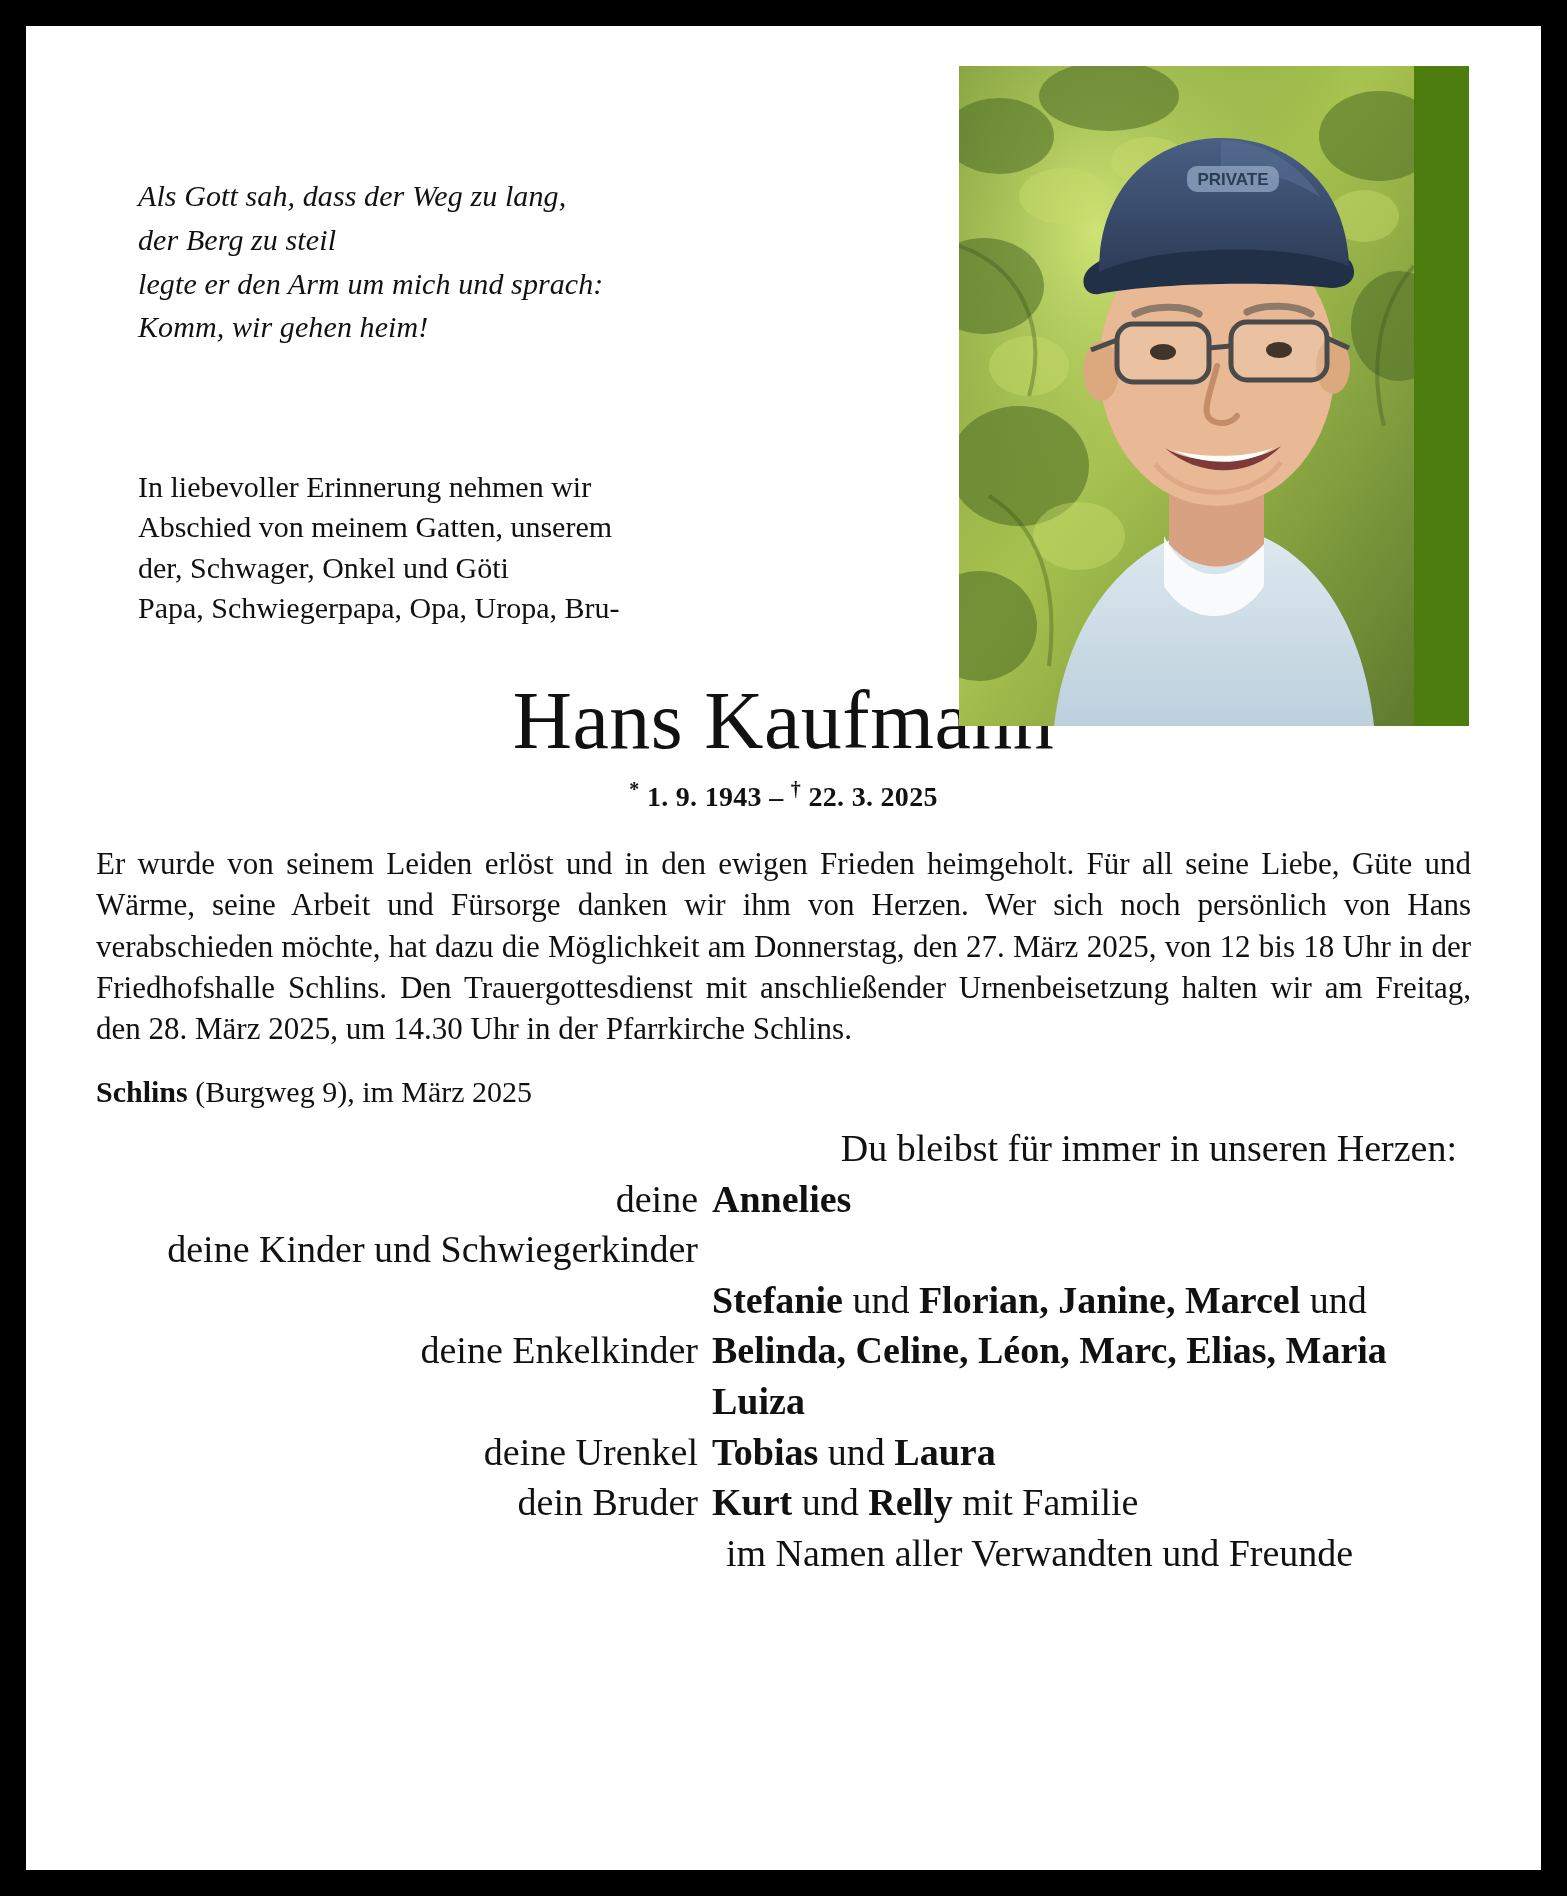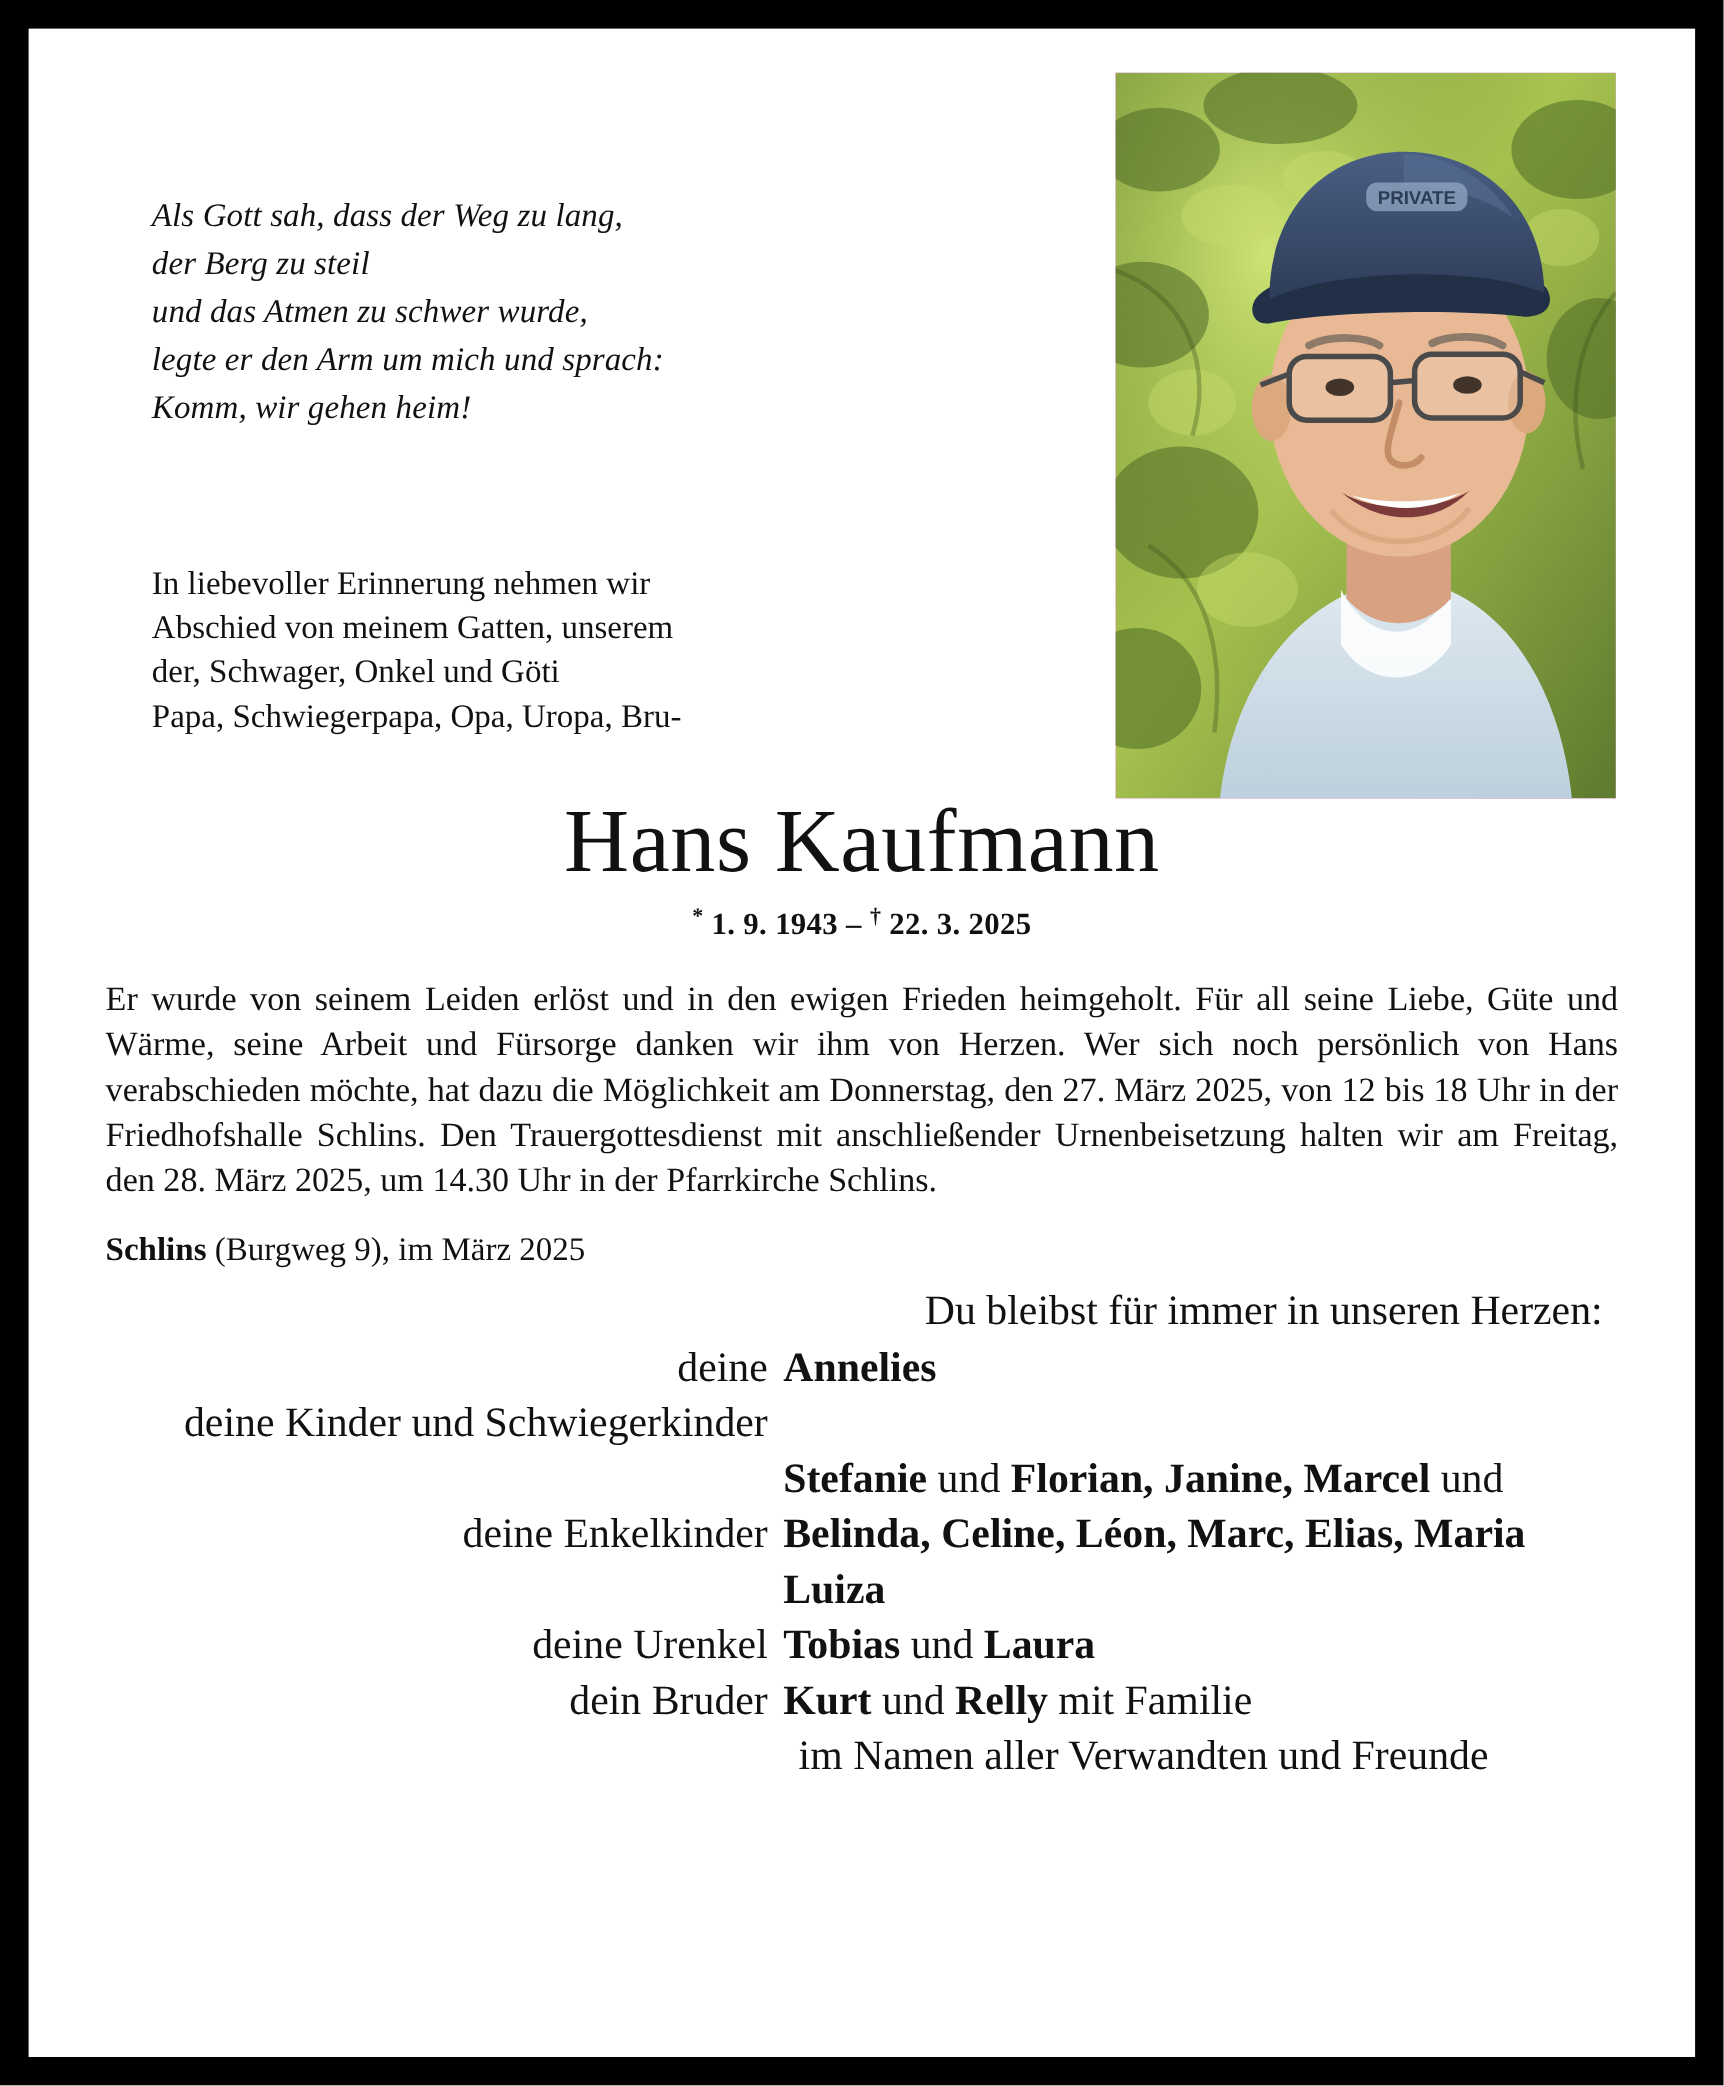--- a/index.html
+++ b/index.html
@@ -38,24 +38,24 @@
     margin: 100px 0 0 42px;
     letter-spacing: 0.1px;
   }
   .poem div { white-space: pre; }
 
   
   .portrait {
     position: absolute;
     top: 40px;
     right: 72px;
-    width: 455px;
+    width: 510px;
     height: 660px;
     overflow: hidden;
-    background: #f0abfc;
+    background: #4d7c0f;
   }
   .portrait svg { display: block; }
 
   
   .intro {
     width: 700px;
     margin: 118px 0 0 42px;
     font-size: 30px;
     line-height: 1.34;
   }
@@ -126,21 +126,20 @@
 </style>
 </head>
 <body>
 
 <div class="page">
   <div class="card">
 
     <div class="poem">
       <div>Als Gott sah, dass der Weg zu lang,</div>
       <div>der Berg zu steil</div>
-      <div>und das Atmen zu schwer wurde,</div>
       <div>legte er den Arm um mich und sprach:</div>
       <div>Komm, wir gehen heim!</div>
     </div>
 
     <div class="portrait">
       <svg width="455" height="660" viewBox="0 0 455 660" xmlns="http://www.w3.org/2000/svg" aria-hidden="true">
         <defs>
           <linearGradient id="bgGrad" x1="0" y1="0" x2="1" y2="1">
             <stop offset="0%" stop-color="#7f9b3e"></stop>
             <stop offset="45%" stop-color="#a8c34f"></stop>

